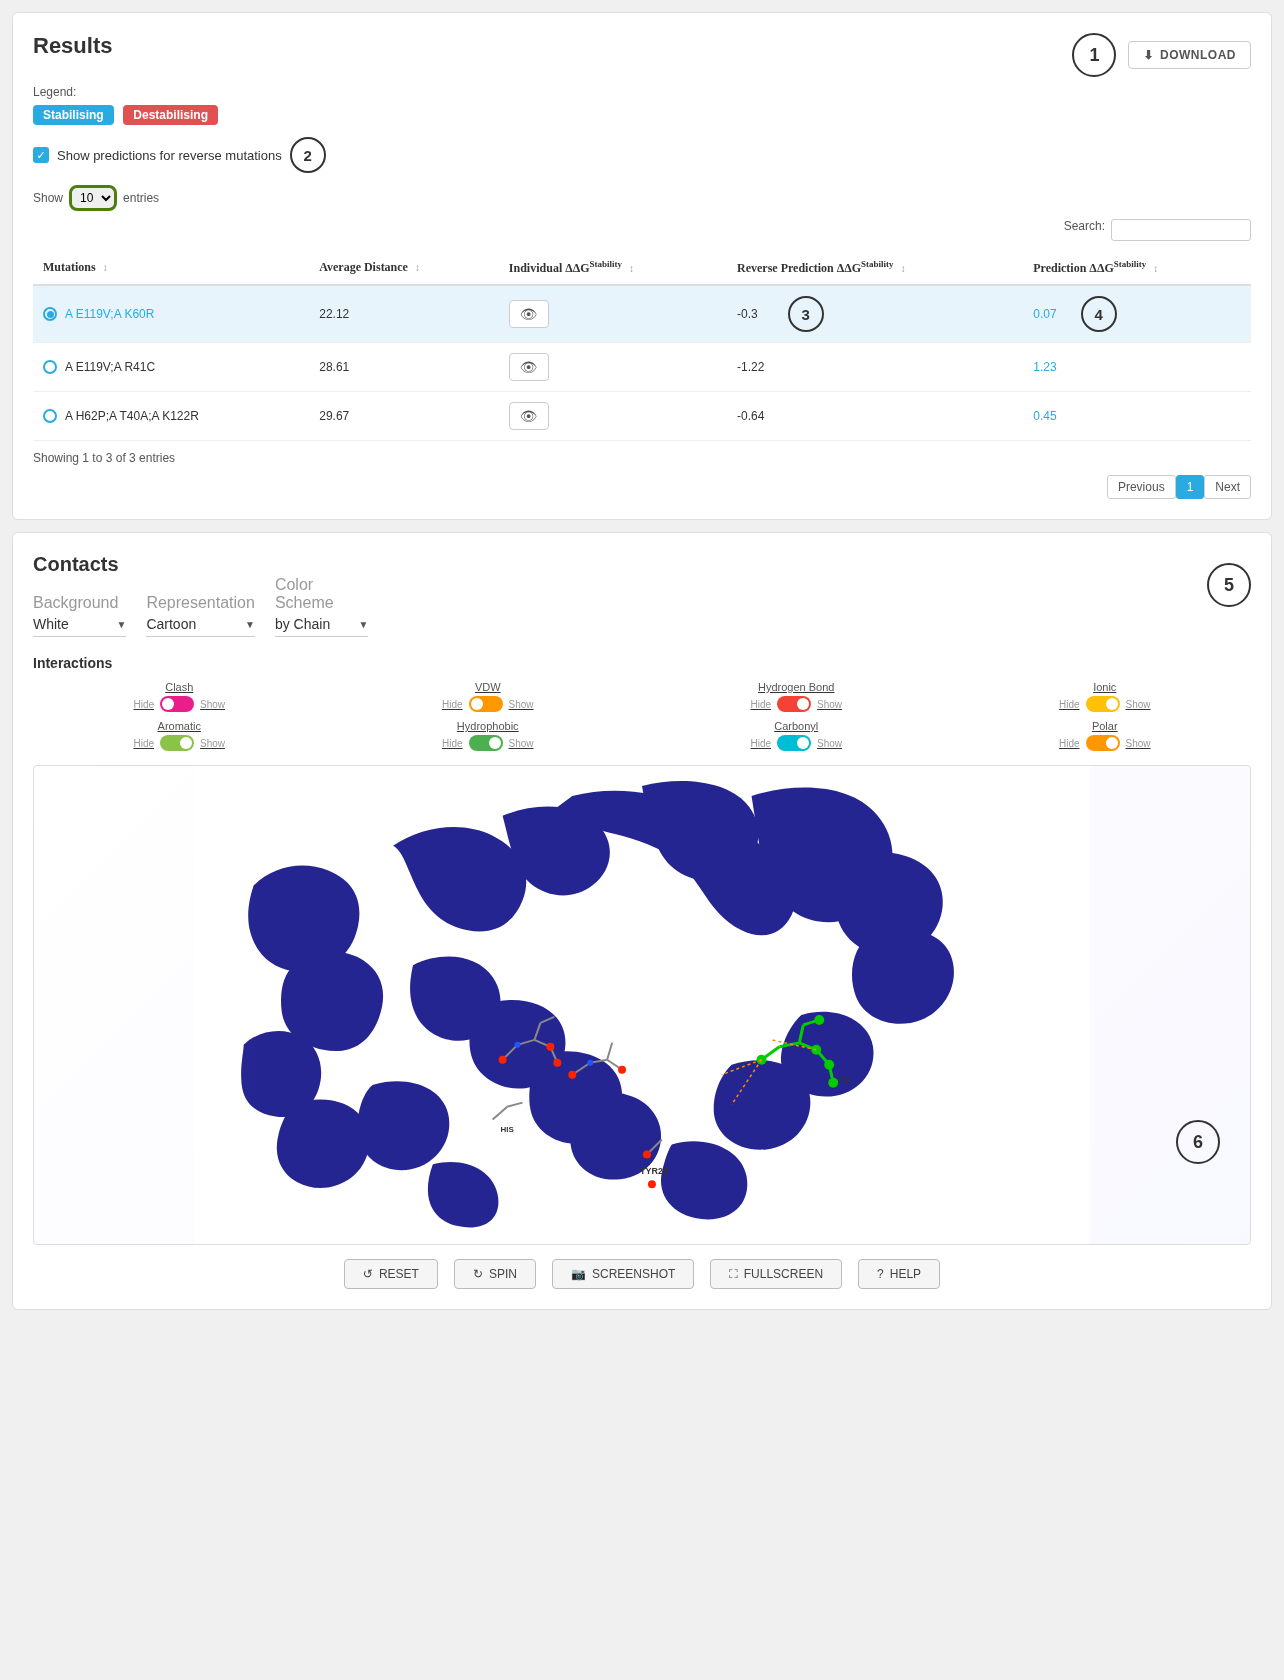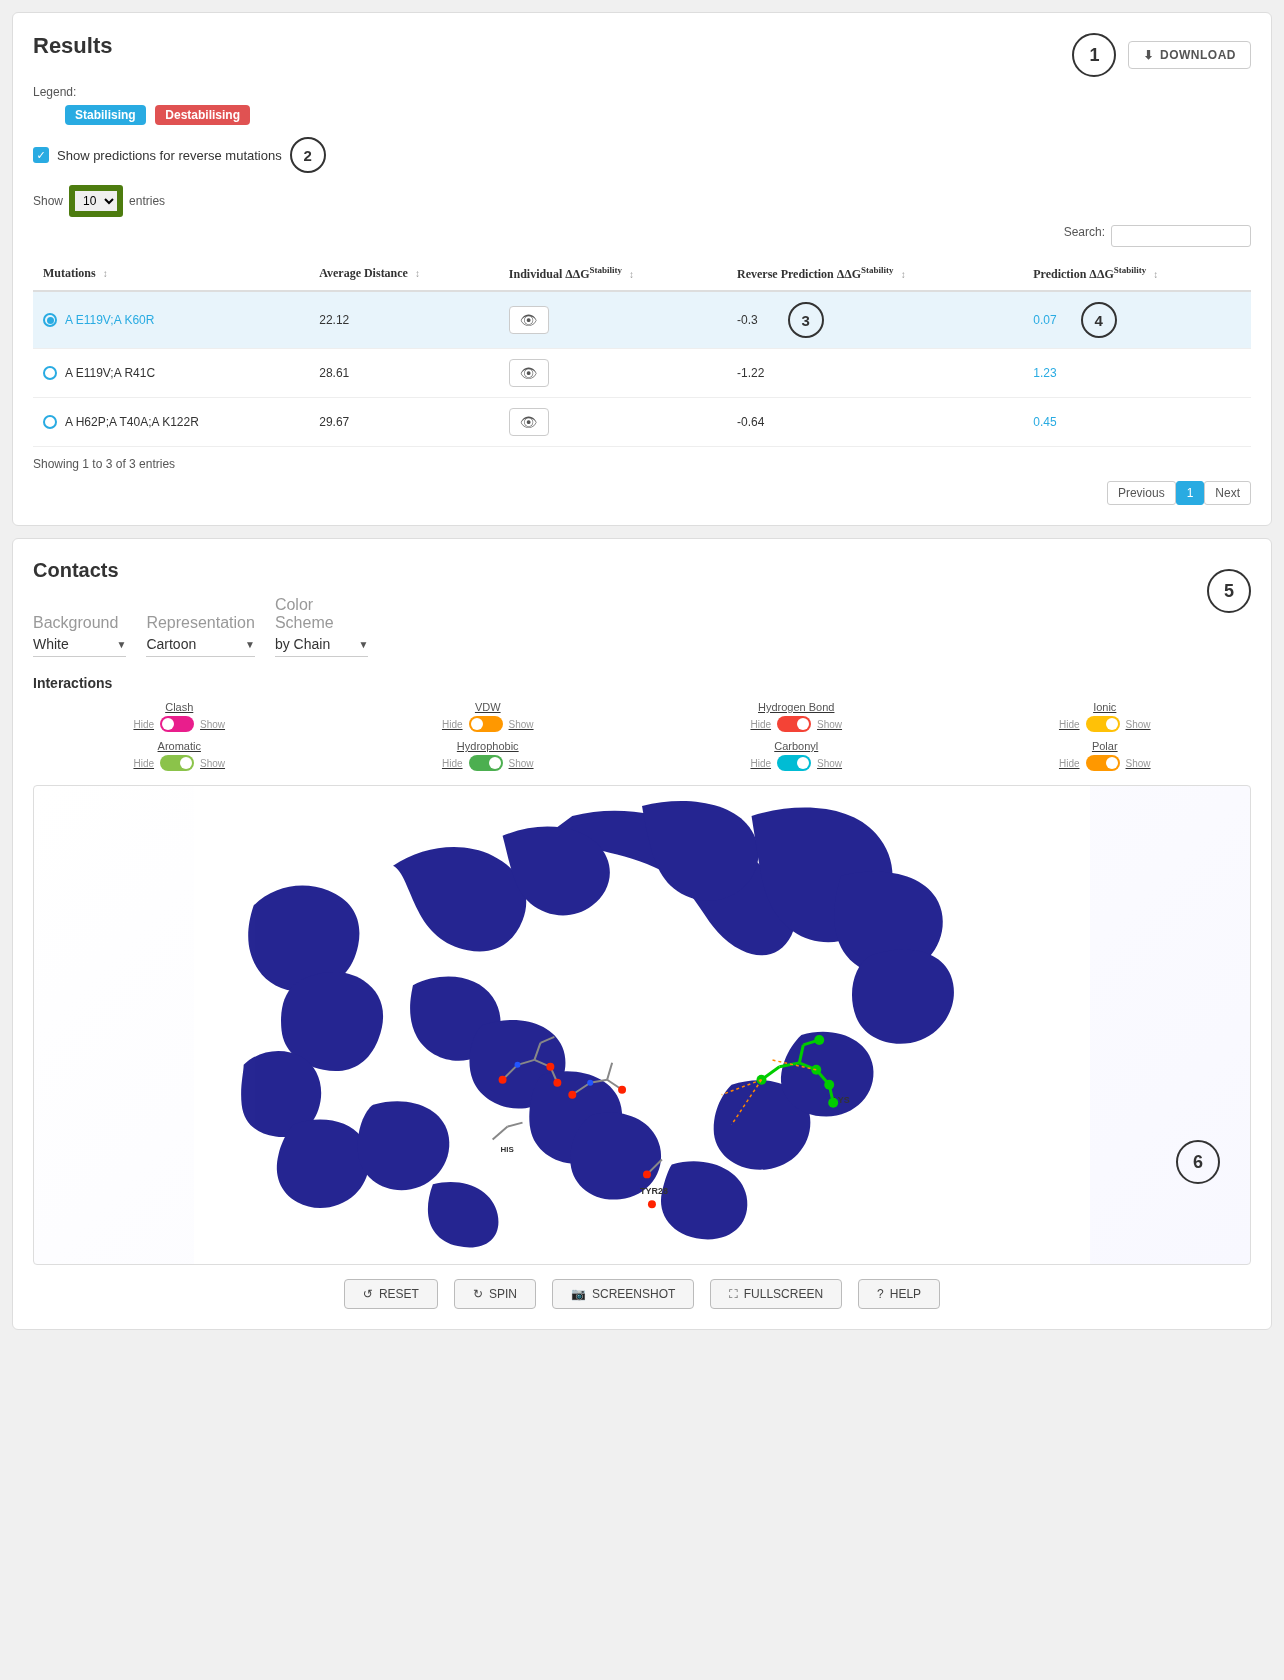--- a/index.html
+++ b/index.html
@@ -60,21 +60,20 @@
     .legend-label { font-size: 12px; color: #555; margin-bottom: 6px; }
     .badge-stabilising {
       display: inline-block;
       background: #29abe2;
       color: #fff;
       border-radius: 4px;
       padding: 3px 10px;
       font-size: 12px;
       font-weight: bold;
       margin-right: 6px;
-      margin-left: 32px;
     }
     .badge-destabilising {
       display: inline-block;
       background: #e05252;
       color: #fff;
       border-radius: 4px;
       padding: 3px 10px;
       font-size: 12px;
       font-weight: bold;
     }
@@ -99,22 +98,22 @@
     }
     .show-entries-row {
       display: flex;
       align-items: center;
       gap: 6px;
       margin-bottom: 8px;
       font-size: 12px;
       color: #555;
     }
     .select-small {
-      border: 6px solid #4d7c0f;
-      border-radius: 3px;
+      border: 3px solid #4d7c0f;
+      border-radius: 8px;
       padding: 2px 4px;
       font-size: 12px;
     }
     .search-row {
       display: flex;
       justify-content: flex-end;
       margin-bottom: 10px;
       font-size: 12px;
       color: #555;
     }
@@ -211,21 +210,21 @@
       color: #fff;
       border-color: #29abe2;
     }
     sup { font-size: 9px; }
 
     
     .contacts-title {
       font-size: 20px;
       font-weight: bold;
       color: #333;
-      margin-bottom: 14px;
+      margin-bottom: 0;
     }
     .controls-row {
       display: flex;
       gap: 0;
       margin-bottom: 18px;
       align-items: flex-end;
     }
     .control-group {
       flex: 1;
       border-bottom: 1px solid #ccc;

